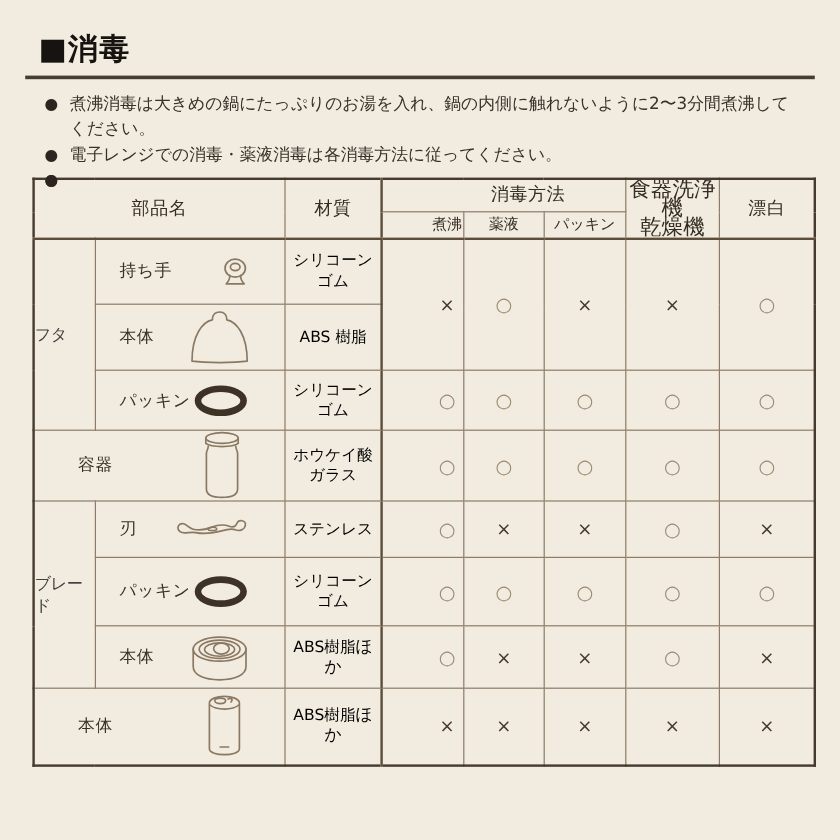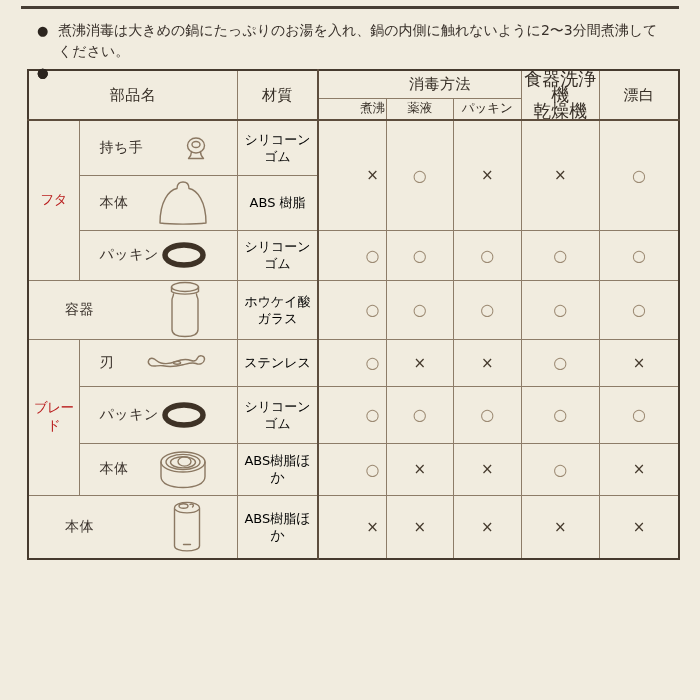--- a/index.html
+++ b/index.html
@@ -29,21 +29,21 @@
     border:2.5px solid #463a2e;
   }
   td,th{border:1px solid #8d7c68;padding:0;font-weight:normal;vertical-align:middle;overflow:hidden;}
   .thick-l{border-left:2px solid #5d4d3d;padding-left:40px;}
   .hbb{border-bottom:2px solid #5d4d3d;}
 
   .hd{font-size:15px;text-align:center;color:#352d25;letter-spacing:0.5px;}
   .hd.sub{font-size:12.5px;letter-spacing:0;}
   .hd .ml{display:block;font-size:18px;line-height:16px;letter-spacing:0;}
 
-  .group{font-size:13.5px;text-align:center;letter-spacing:-0.5px;color:#b91c1c;}
+  .group{font-size:13.5px;letter-spacing:-0.5px;color:#404040;}
 
   .part .pf{display:flex;align-items:center;justify-content:space-between;padding:0 28px 0 20px;}
   .part.wide .pf{padding:0 32px 0 36px;}
   .plabel{font-size:14px;letter-spacing:0.5px;white-space:nowrap;}
 
   .mat{text-align:center;font-size:13px;line-height:17px;color:#000000;}
   .mat .ml{display:block;}
   .mat .suffix{font-size:14px;}
 
   .mark{text-align:center;}
@@ -52,25 +52,26 @@
 
   .oline{fill:none;stroke:#8b7862;stroke-width:1.4;stroke-linecap:round;stroke-linejoin:round;}
   .gring{fill:none;stroke:#3e3226;stroke-width:5.5;}
   svg.icon{display:block;flex:none;}
 </style>
 </head>
 <body>
 
 <div class="page">
 
+  <div class="title">■消毒</div>
   <div class="rule"></div>
 
   <ul class="notes">
     <li><span class="bullet">●</span><span>煮沸消毒は大きめの鍋にたっぷりのお湯を入れ、鍋の内側に触れないように2〜3分間煮沸してください。</span></li>
-    <li><span class="bullet">●</span></li>
+    <li><span class="bullet">●</span><span>電子レンジでの消毒・薬液消毒は各消毒方法に従ってください。</span></li>
     <li><span class="bullet">●</span></li>
     <li><span class="bullet">●</span></li>
   </ul>
 
   <table>
     <colgroup>
       <col style="width:51px">
         <col style="width:153px">
         <col style="width:81px">
       <col style="width:68px">

